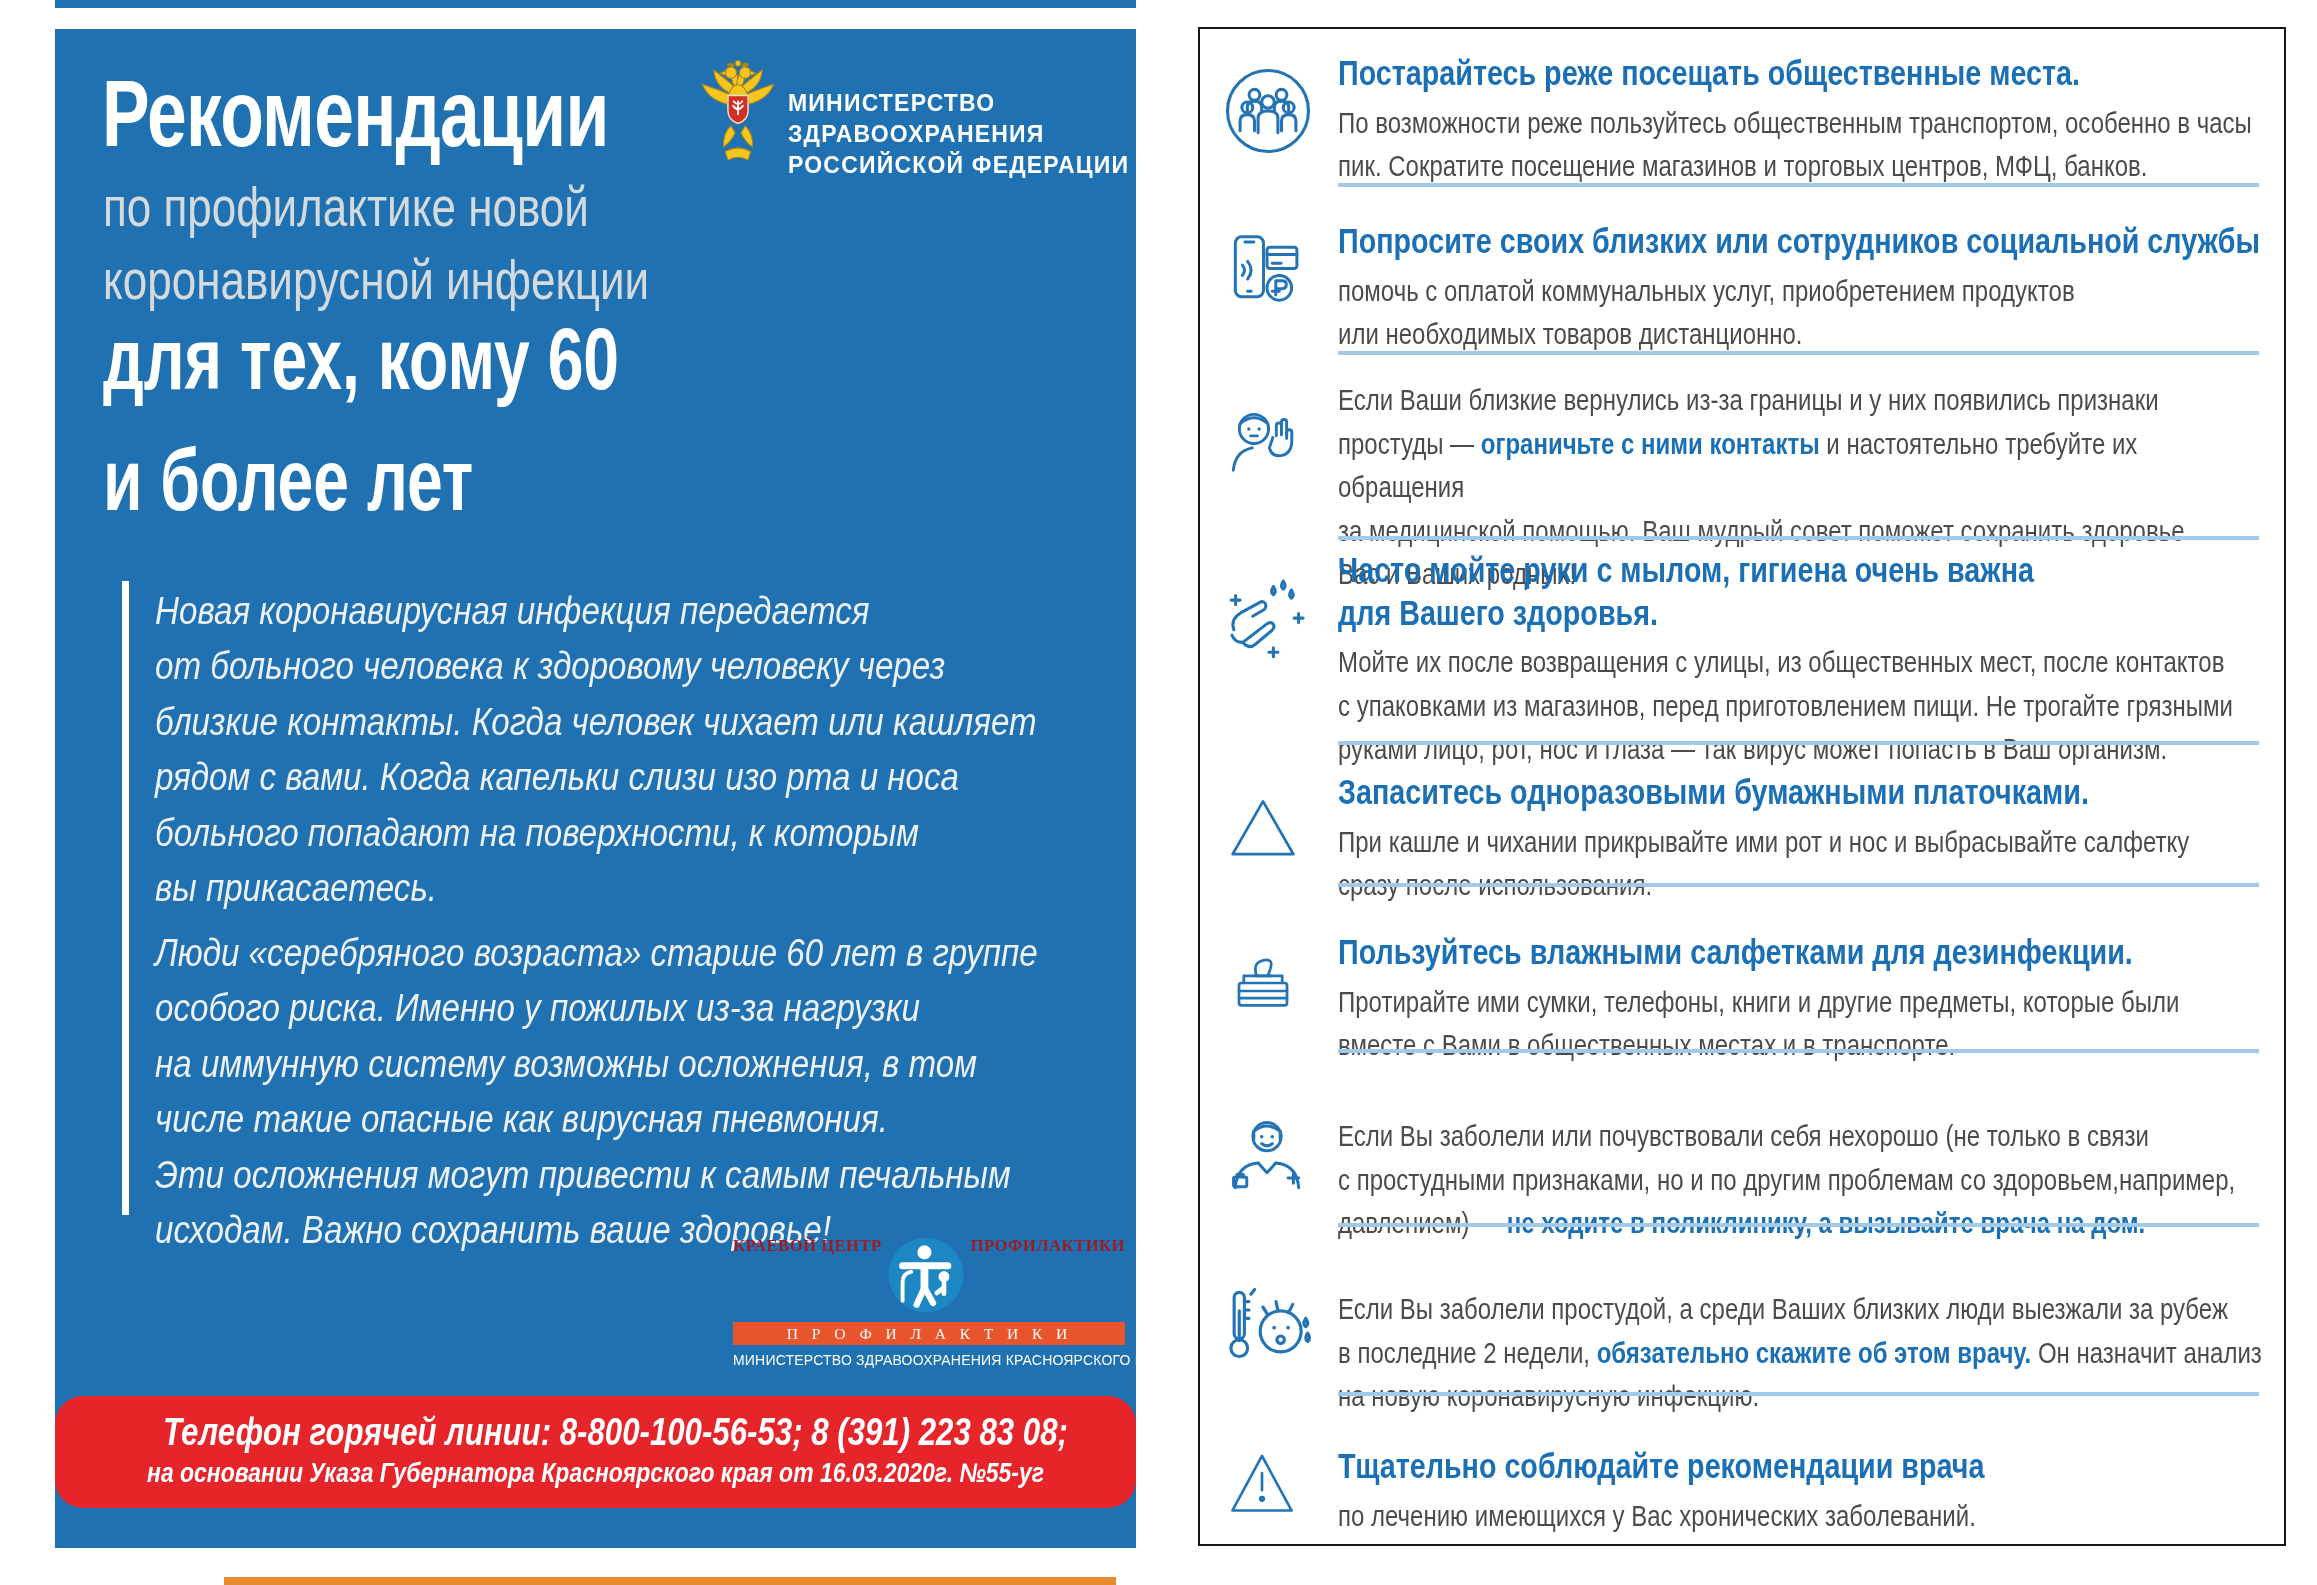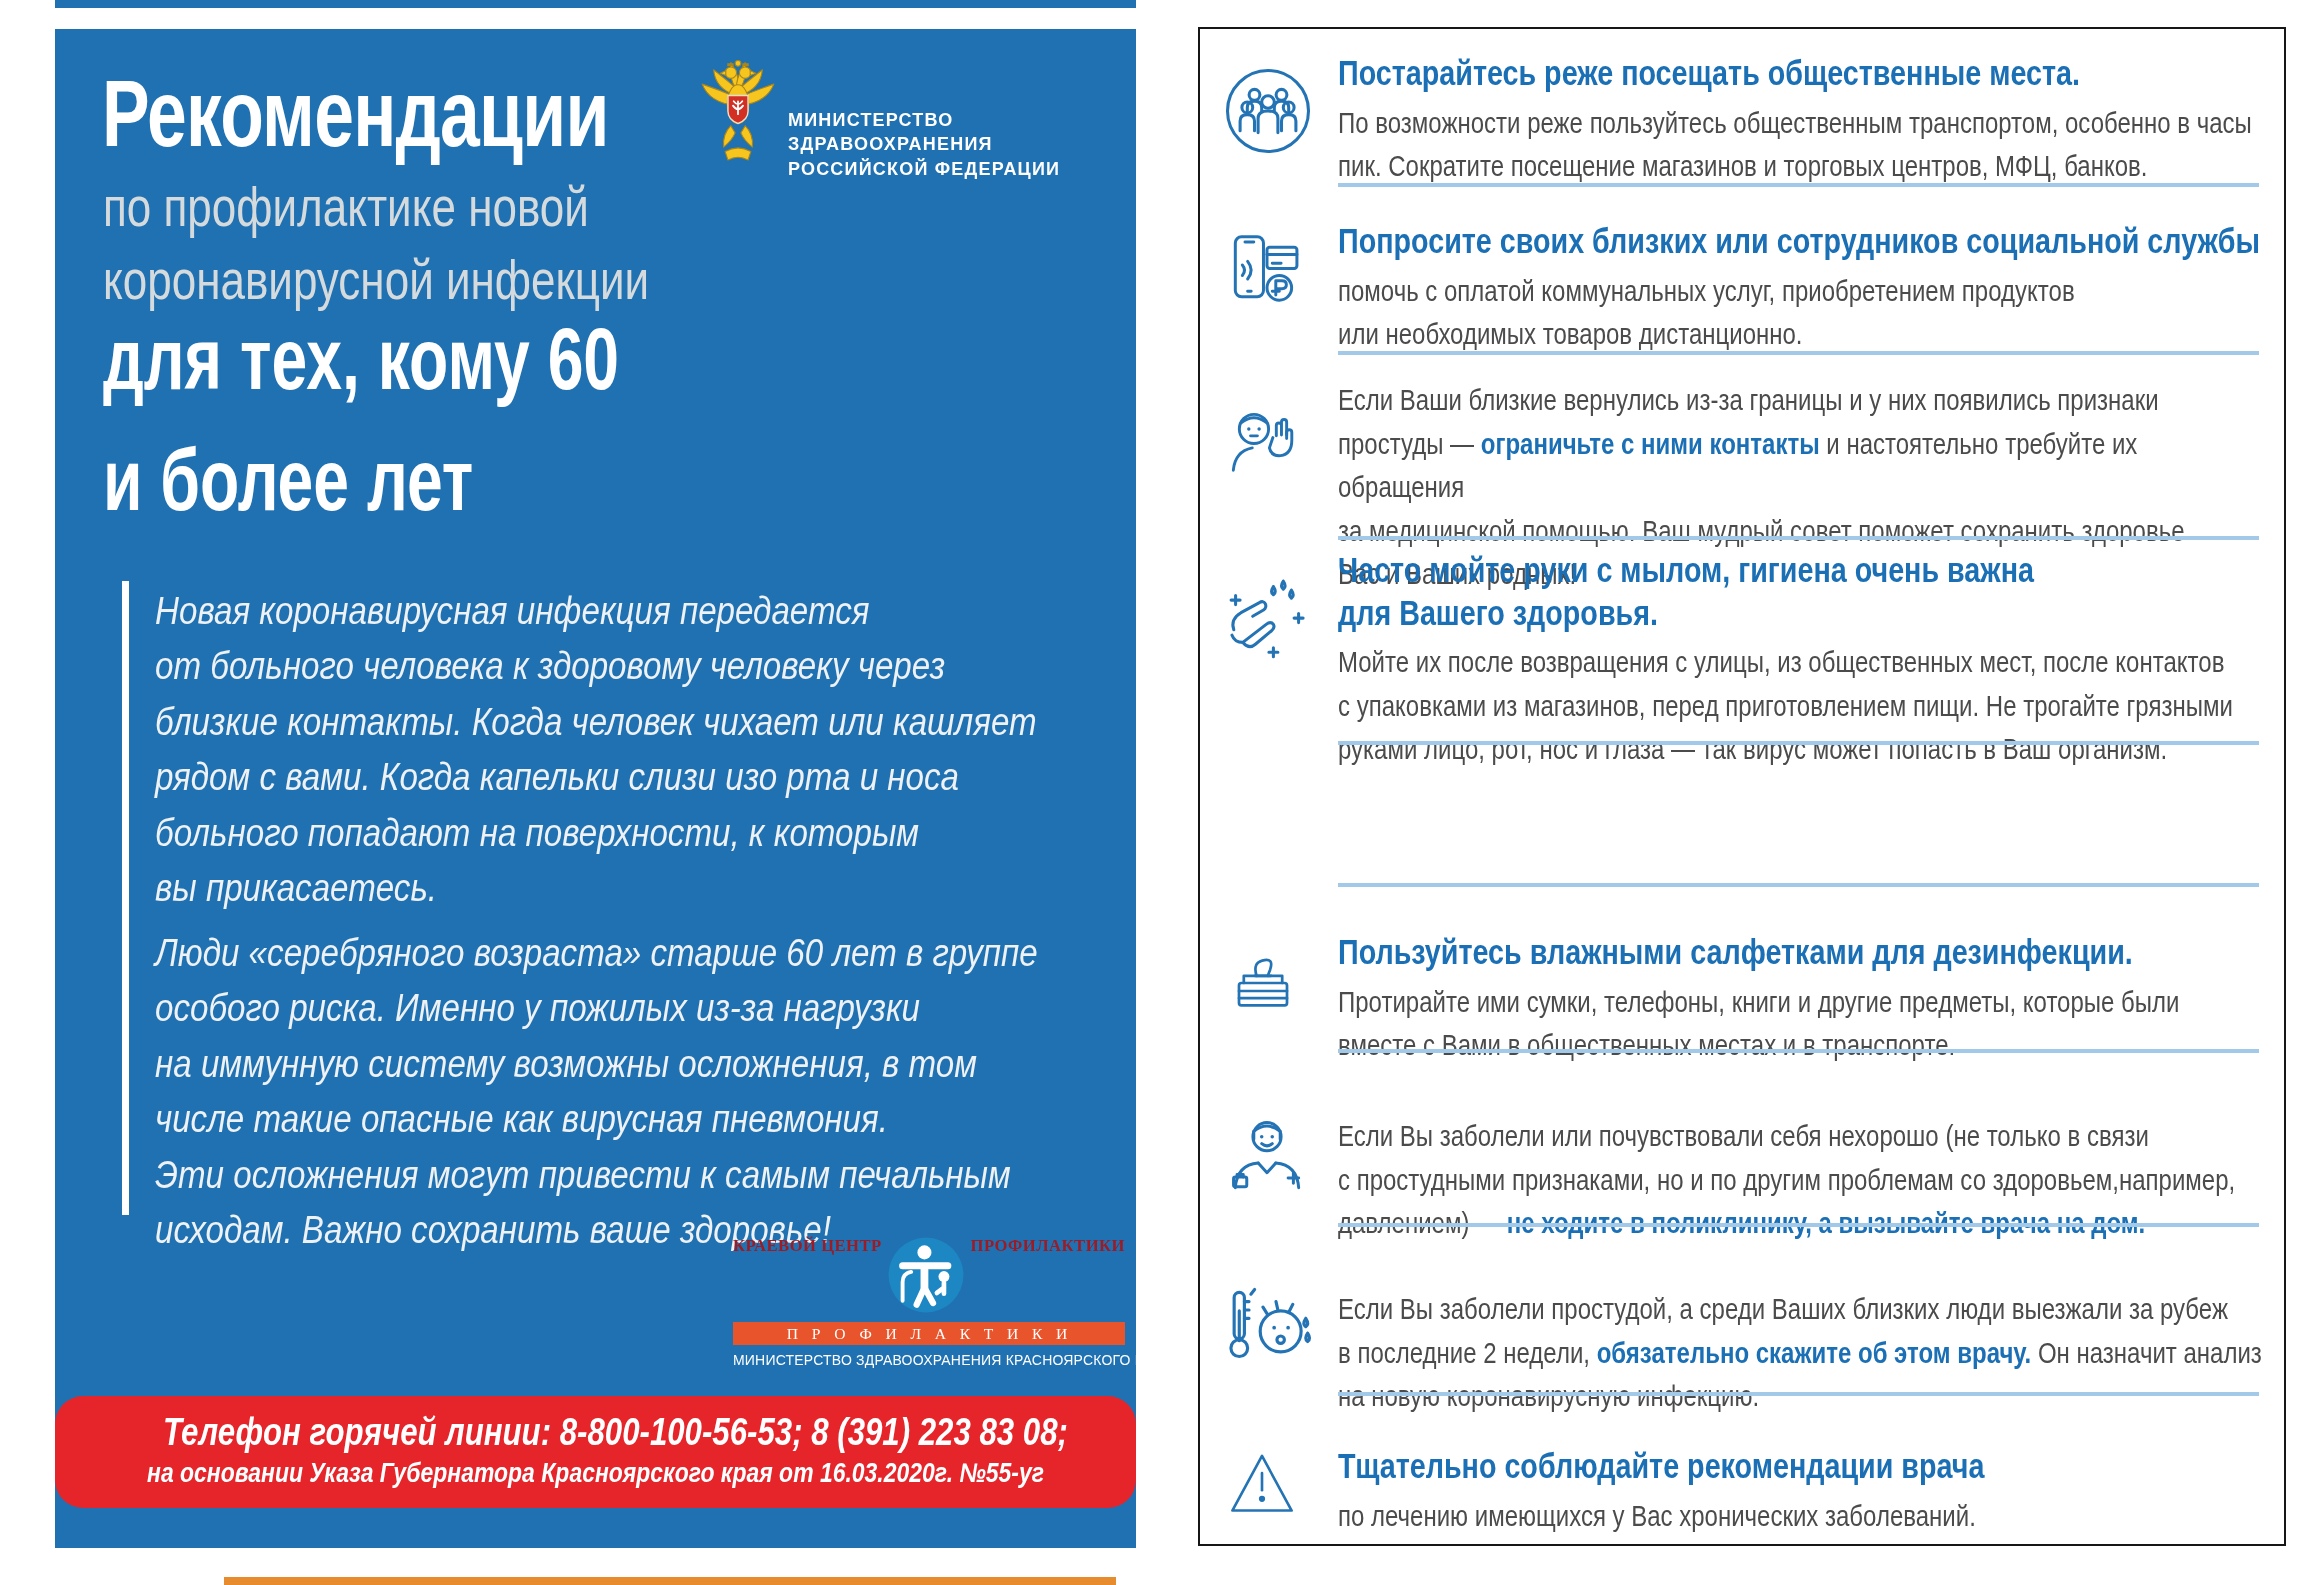--- a/index.html
+++ b/index.html
@@ -8,22 +8,22 @@
   
   .top-strip{position:absolute;left:55px;top:0;width:1081px;height:7.8px;background:#2071b2;}
   .left-panel{position:absolute;left:55px;top:29px;width:1081px;height:1519px;background:#2071b2;overflow:hidden;}
   .lp-title{position:absolute;left:47px;top:33px;color:#fff;font-weight:bold;font-size:94px;line-height:1.1;
             letter-spacing:-1px;transform:scaleX(.76);transform-origin:0 0;white-space:nowrap;}
   .lp-sub{position:absolute;left:48px;top:142px;color:#d5dadd;font-size:55px;line-height:1.32;
           transform:scaleX(.8);transform-origin:0 0;white-space:pre-line;width:878px;}
   .lp-aud{position:absolute;left:48px;top:269px;color:#fff;font-weight:bold;font-size:88px;line-height:1.38;
           transform:scaleX(.73);transform-origin:0 0;white-space:pre-line;width:975px;}
   .eagle{position:absolute;left:640px;top:25px;}
-  .ministry{position:absolute;left:733px;top:59px;color:#fff;font-weight:bold;font-size:18px;
-            letter-spacing:1.2px;line-height:1.35;white-space:pre-line;margin-top:20px;}
+  .ministry{position:absolute;left:733px;top:59px;color:#fff;font-weight:bold;font-size:23px;
+            letter-spacing:1.2px;line-height:1.35;white-space:pre-line;}
   .quote-bar{position:absolute;left:67px;top:552px;width:6.8px;height:634px;background:#fff;}
   .paras{position:absolute;left:100px;top:554px;width:1131px;transform:scaleX(.85);transform-origin:0 0;
          color:#eef2f4;font-style:italic;font-size:39px;line-height:1.42;}
   .paras p{margin:0 0 9.8px 0;white-space:pre-line;}
   .kcmp{position:absolute;left:678px;top:1207px;width:392px;}
   .kcmp-row{display:flex;justify-content:space-between;}
   .kcmp-side{font-family:"Liberation Serif",serif;font-weight:bold;color:#9c1b25;font-size:16.6px;
              letter-spacing:0.5px;margin-bottom:13.7px;white-space:nowrap;}
   .kcmp-band{margin-top:3.9px;background:#e8542b;color:#fff;font-family:"Liberation Serif",serif;font-weight:normal;
              font-size:15.6px;height:23.4px;line-height:23.4px;text-align:center;letter-spacing:13.7px;padding-left:9.8px;}
@@ -222,20 +222,32 @@
       <div class="txt">
         <div class="h">Часто мойте руки с мылом, гигиена очень важна
 для Вашего здоровья.</div>
         <div class="b"><span>Мойте их после возвращения с улицы, из общественных мест, после контактов
 с упаковками из магазинов, перед приготовлением пищи. Не трогайте грязными
 руками лицо, рот, нос и глаза — так вирус может попасть в Ваш организм.</span></div>
       </div>
     </div>
     <div class="divider" style="top:712px"></div>
 
+    <div class="sec" style="top:742px">
+      <div class="icon" style="top:15.6px">
+        <svg class="ic" width="80" height="80" viewBox="0 0 100 100">
+          <path d="M50 18 L88 84 H12 Z"></path>
+        </svg>
+      </div>
+      <div class="txt">
+        <div class="h">Запаситесь одноразовыми бумажными платочками.</div>
+        <div class="b"><span>При кашле и чихании прикрывайте ими рот и нос и выбрасывайте салфетку
+сразу после использования.</span></div>
+      </div>
+    </div>
     <div class="divider" style="top:854px"></div>
 
     <div class="sec" style="top:902px">
       <div class="icon" style="top:11.7px">
         <svg class="ic" width="80" height="80" viewBox="0 0 100 100">
           <rect x="20" y="50" width="60" height="28" rx="3"></rect>
           <path d="M20 60 h60 M20 69 h60"></path>
           <path d="M26 50 v-9 h48 v9"></path>
           <path d="M42 41 q-5 -16 7 -19 q15 -4 10 11 l-3 8"></path>
           <path d="M40 41 h20"></path>

